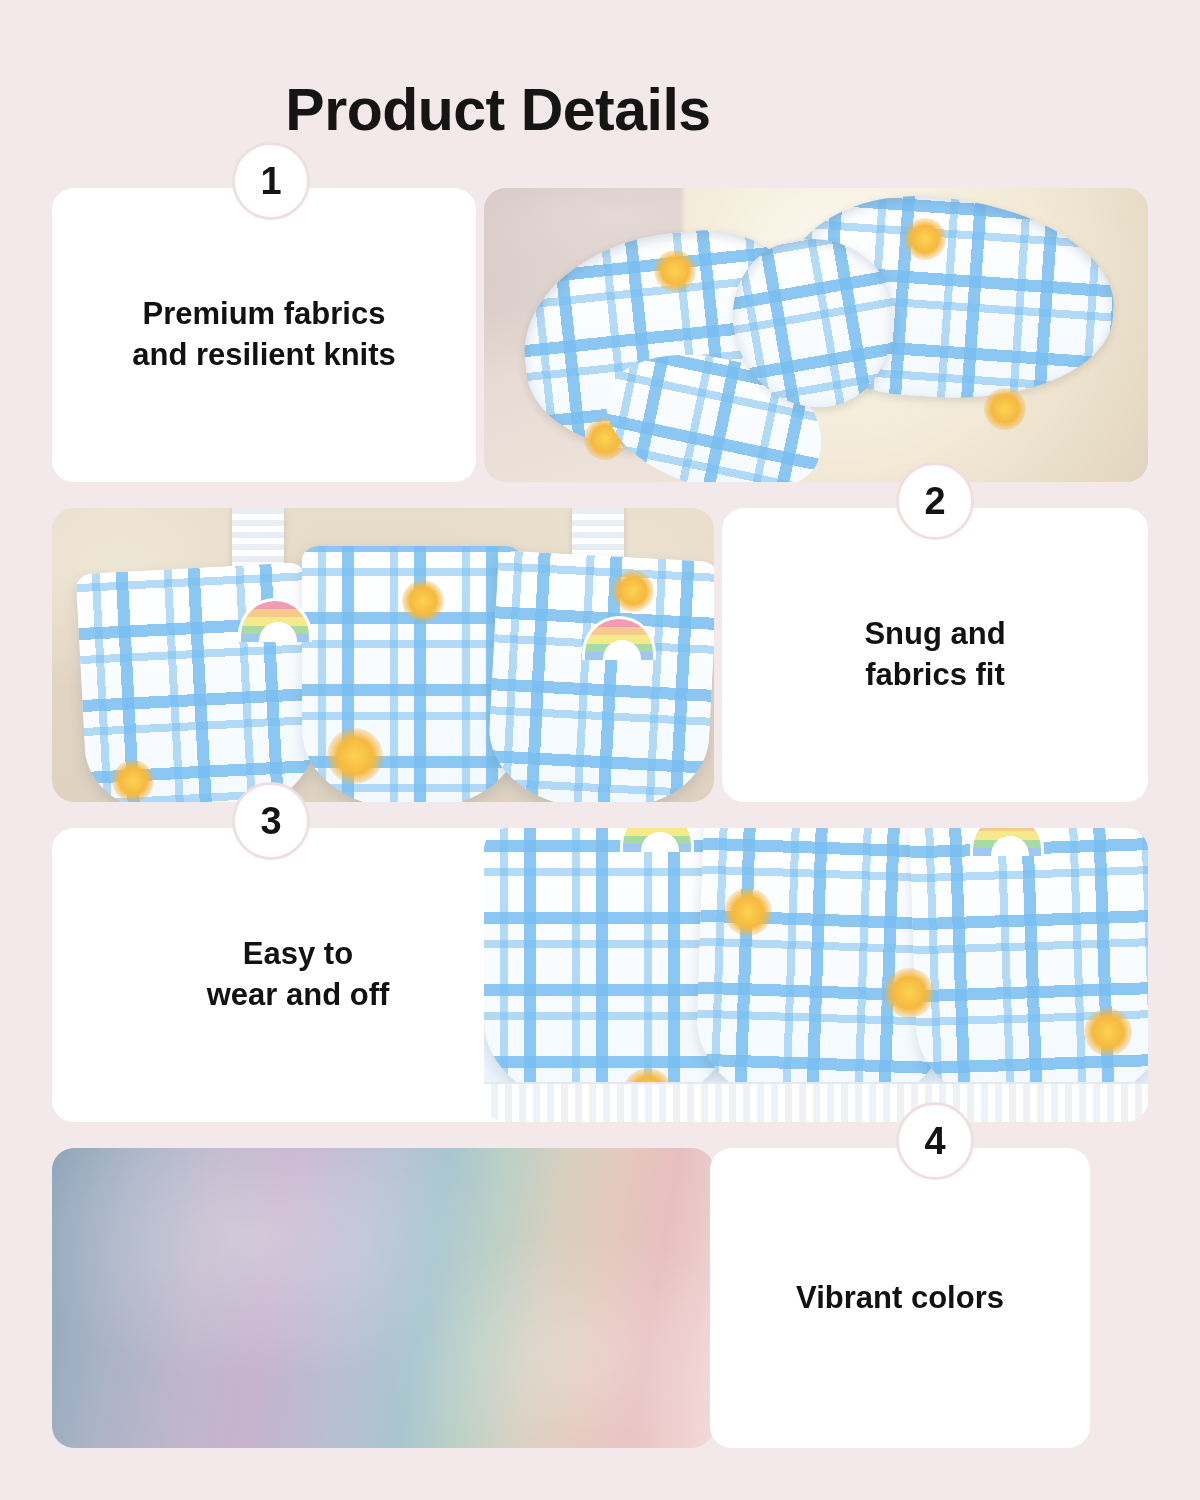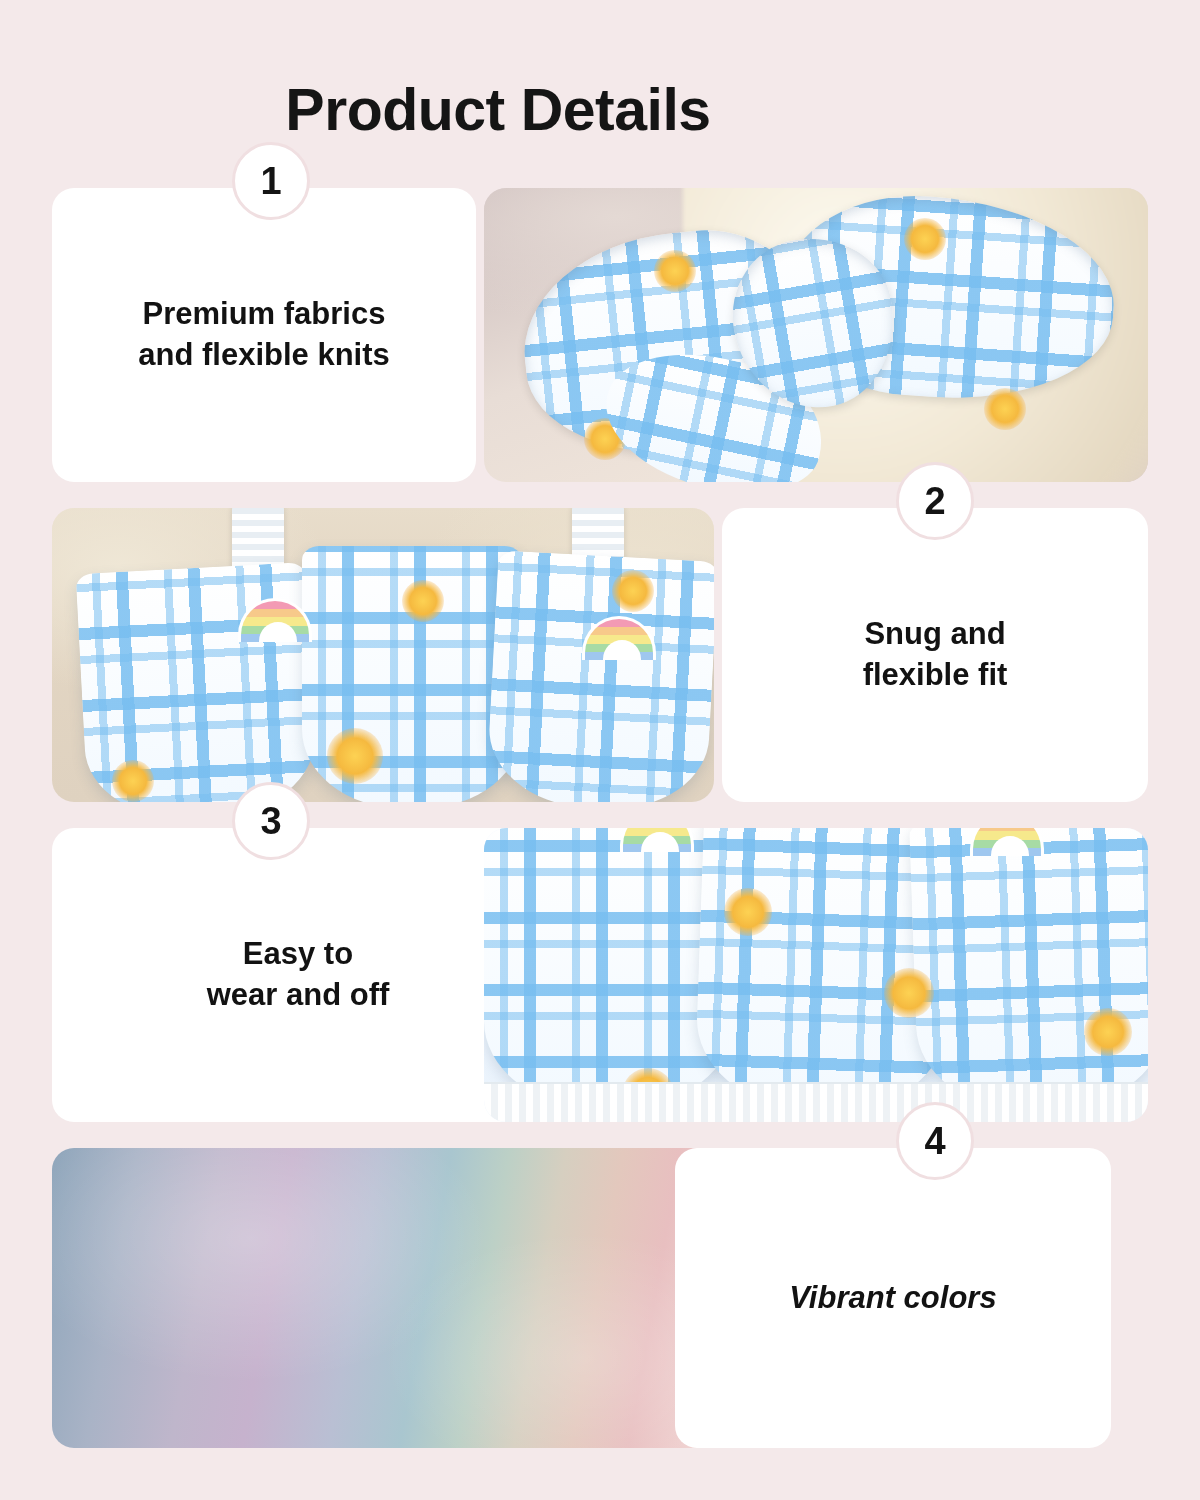--- a/index.html
+++ b/index.html
@@ -214,38 +214,38 @@
     position: absolute; inset: 0;
     background:
       radial-gradient(ellipse 60% 80% at 30% 30%, rgba(255,255,255,0.28) 0%, rgba(255,255,255,0) 60%),
       radial-gradient(ellipse 50% 70% at 80% 70%, rgba(255,255,255,0.22) 0%, rgba(255,255,255,0) 60%);
   }
 
   
   .t1 { left: 52px; top: 188px; width: 424px; height: 294px; }
   .t2 { left: 722px; top: 508px; width: 426px; height: 294px; align-items: center; }
   .t3 { left: 52px; top: 828px; width: 492px; height: 294px; }
-  .t4 { left: 675px; top: 1148px; width: 436px; height: 300px; font-style: italic; }
+  .t4 { left: 710px; top: 1148px; width: 380px; height: 300px; }
 
   .b1 { left: 232px; top: 142px; }
   .b2 { left: 896px; top: 462px; }
   .b3 { left: 232px; top: 782px; }
   .b4 { left: 896px; top: 1102px; }
 </style>
 </head>
 <body>
 
 <div class="page">
 
   <div class="title">Product Details</div>
 
   <div class="text-card t1">
     <div>
       <span>Premium fabrics</span>
-      <span>and flexible knits</span>
+      <span>and resilient knits</span>
     </div>
   </div>
 
   <div class="photo p1">
     <div class="bg"></div>
     <div class="plush"></div>
     <div class="bow-loop right plaid"></div>
     <div class="bow-loop left plaid"></div>
     <div class="bow-tail plaid"></div>
     <div class="bow-knot center plaid"></div>
@@ -271,21 +271,21 @@
 
     <div class="sun" style="left:275px; top:220px; width:56px; height:56px;"></div>
     <div class="sun" style="left:60px; top:252px;"></div>
     <div class="sun" style="left:350px; top:72px;"></div>
     <div class="sun" style="left:560px; top:62px;"></div>
   </div>
 
   <div class="text-card t2">
     <div>
       <span>Snug and</span>
-      <span>flexible fit</span>
+      <span>fabrics fit</span>
     </div>
   </div>
 
   <div class="badge b2">2</div>
 
   <div class="text-card t3">
     <div>
       <span>Easy to</span>
       <span>wear and off</span>
     </div>

